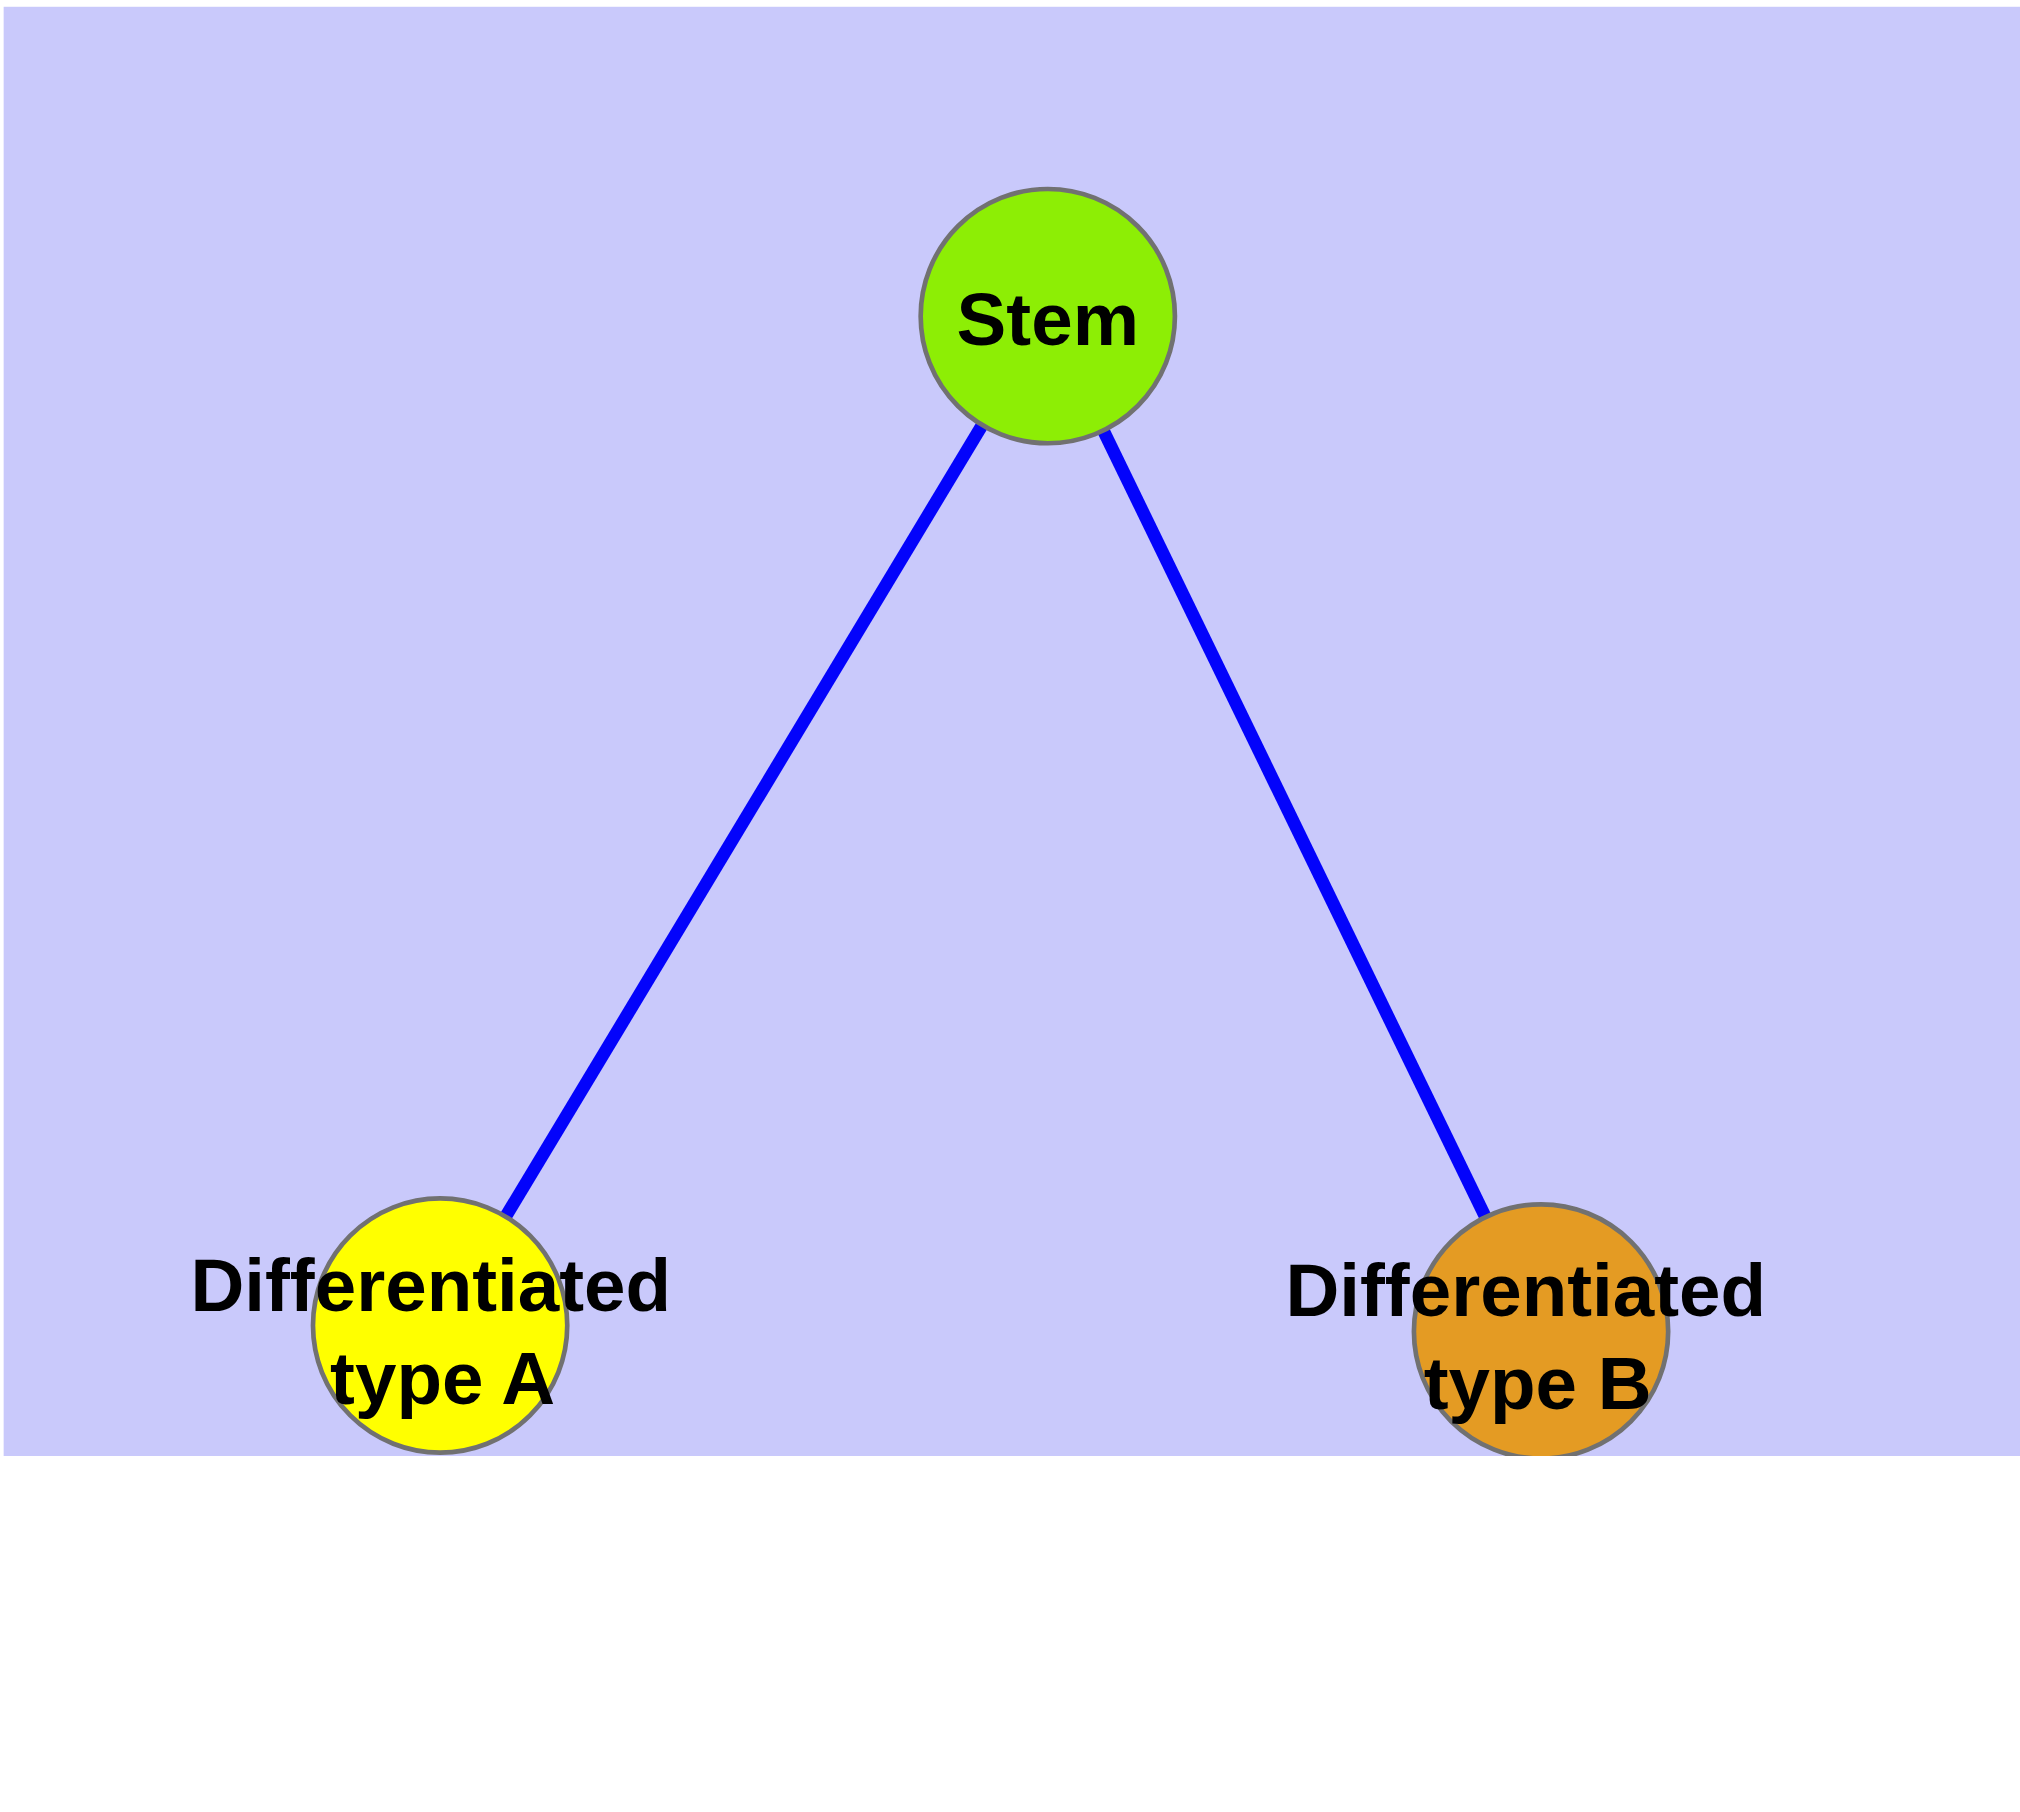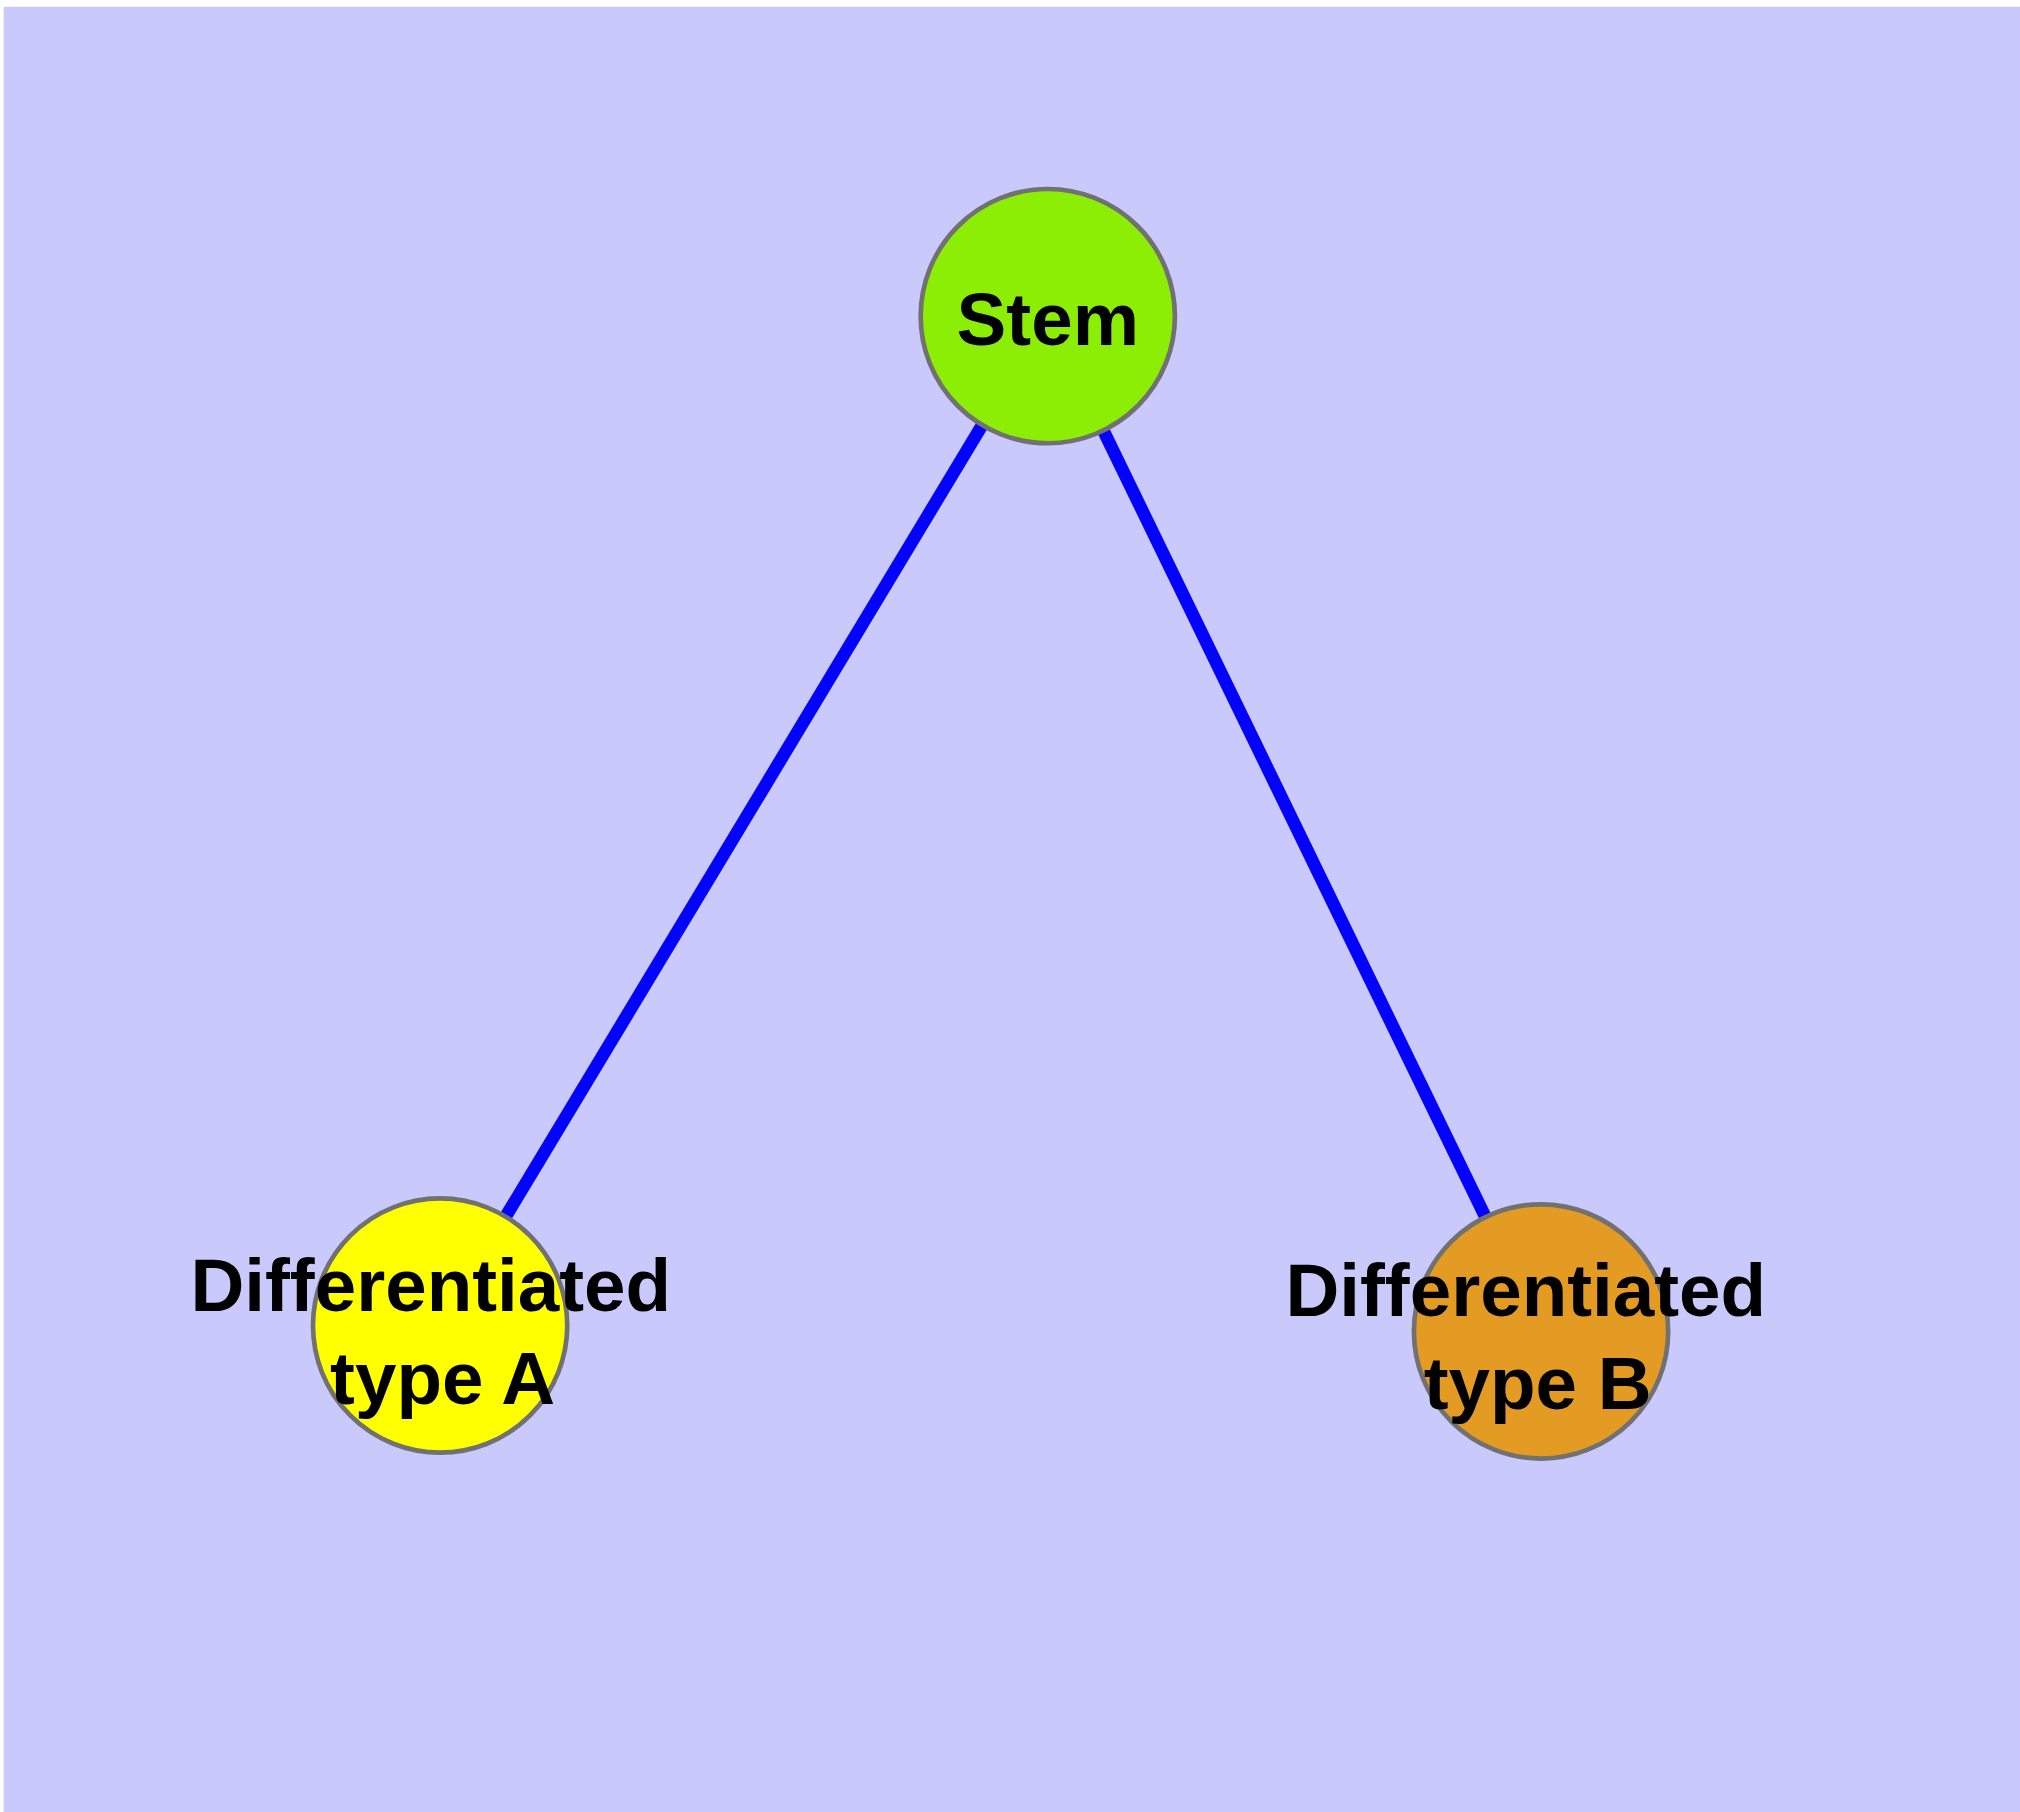--- a/index.html
+++ b/index.html
@@ -1,20 +1,20 @@
 <!DOCTYPE html>
 <html style="font-size:13.6px"><head>
 <meta charset="utf-8">
 <style>
   html, body { margin: 0; padding: 0; }
   body { background: #ffffff; font-family: "Liberation Sans", sans-serif; }
   .stage {
     position: relative;
     width: 2021px;
-    height: 1812px;
+    height: 1456px;
     background: #ffffff;
     overflow: hidden;
   }
   .stage svg { position: absolute; left: 0; top: 0; display: block; }
   .edge-line { stroke-width: 15px; fill: none; }
   .node-circle { stroke-width: 5.5px; }
   .node-label {
     font-family: "Liberation Sans", sans-serif;
     font-weight: bold;
     font-size: 88px;

